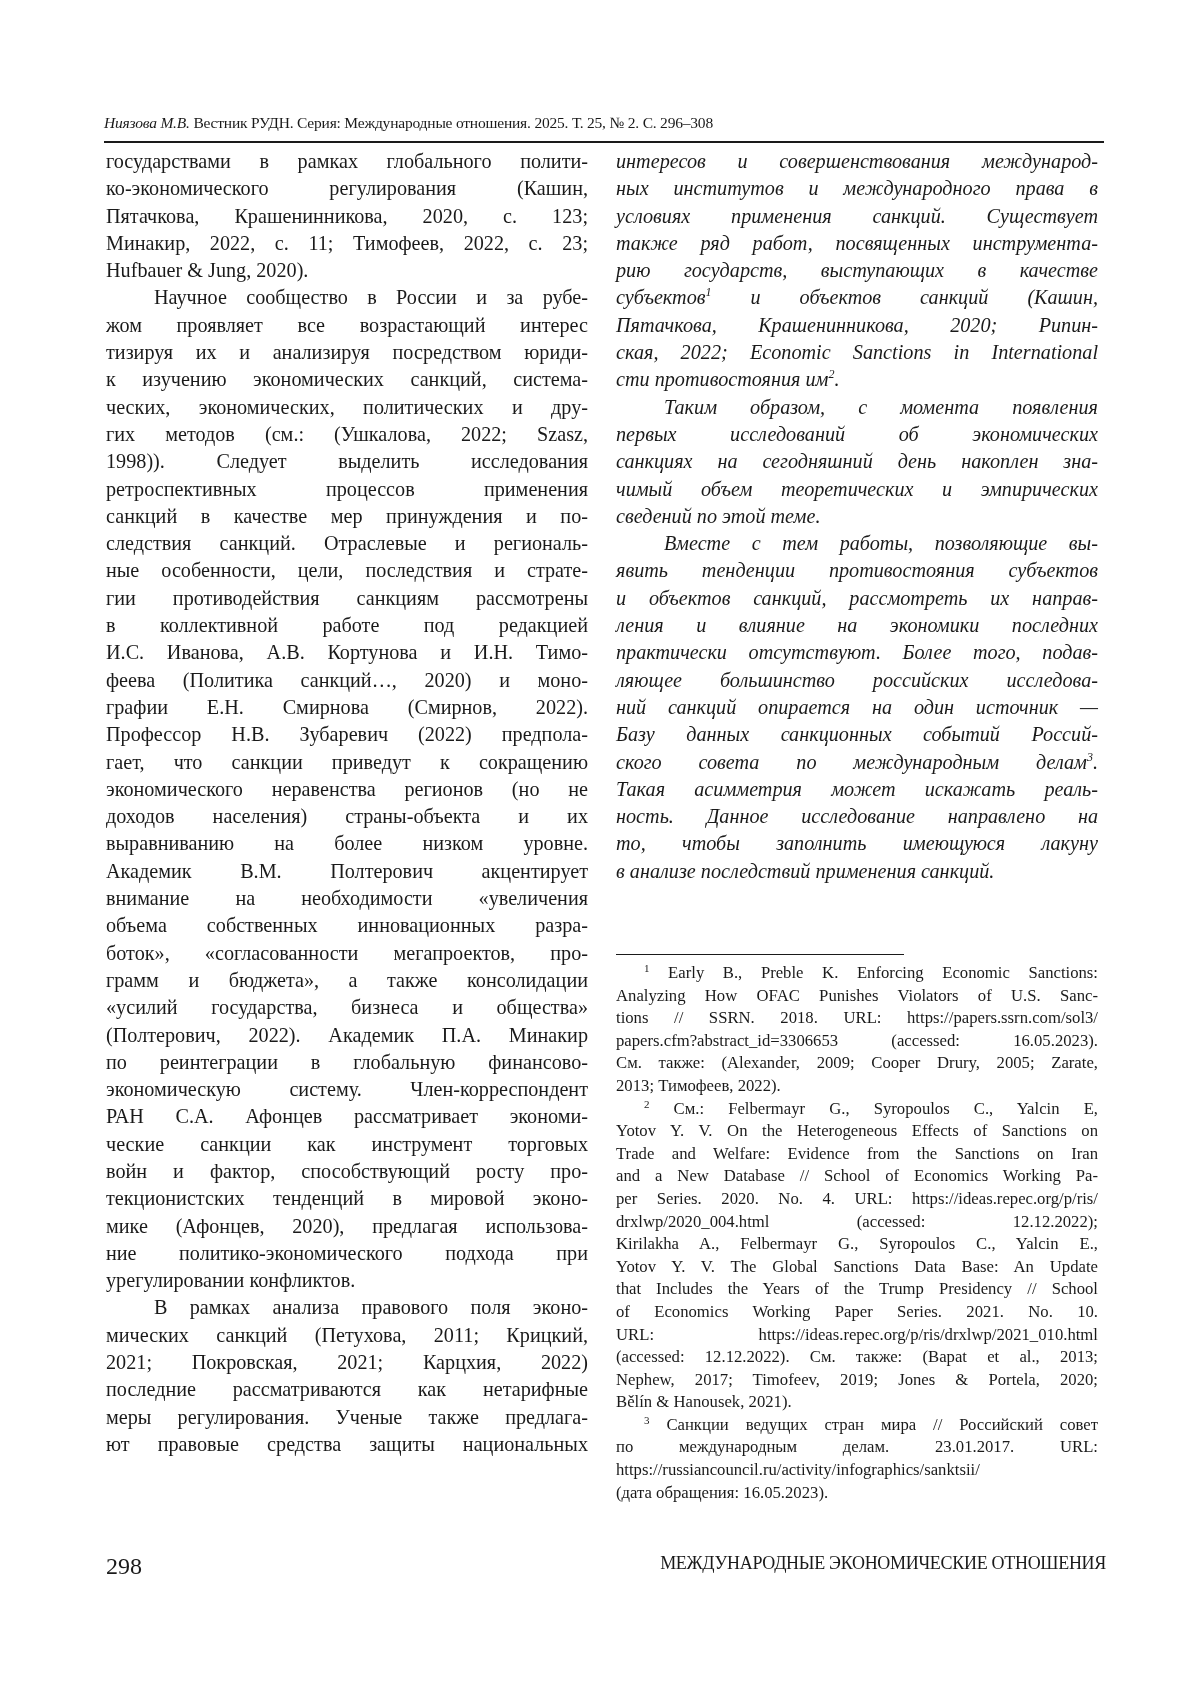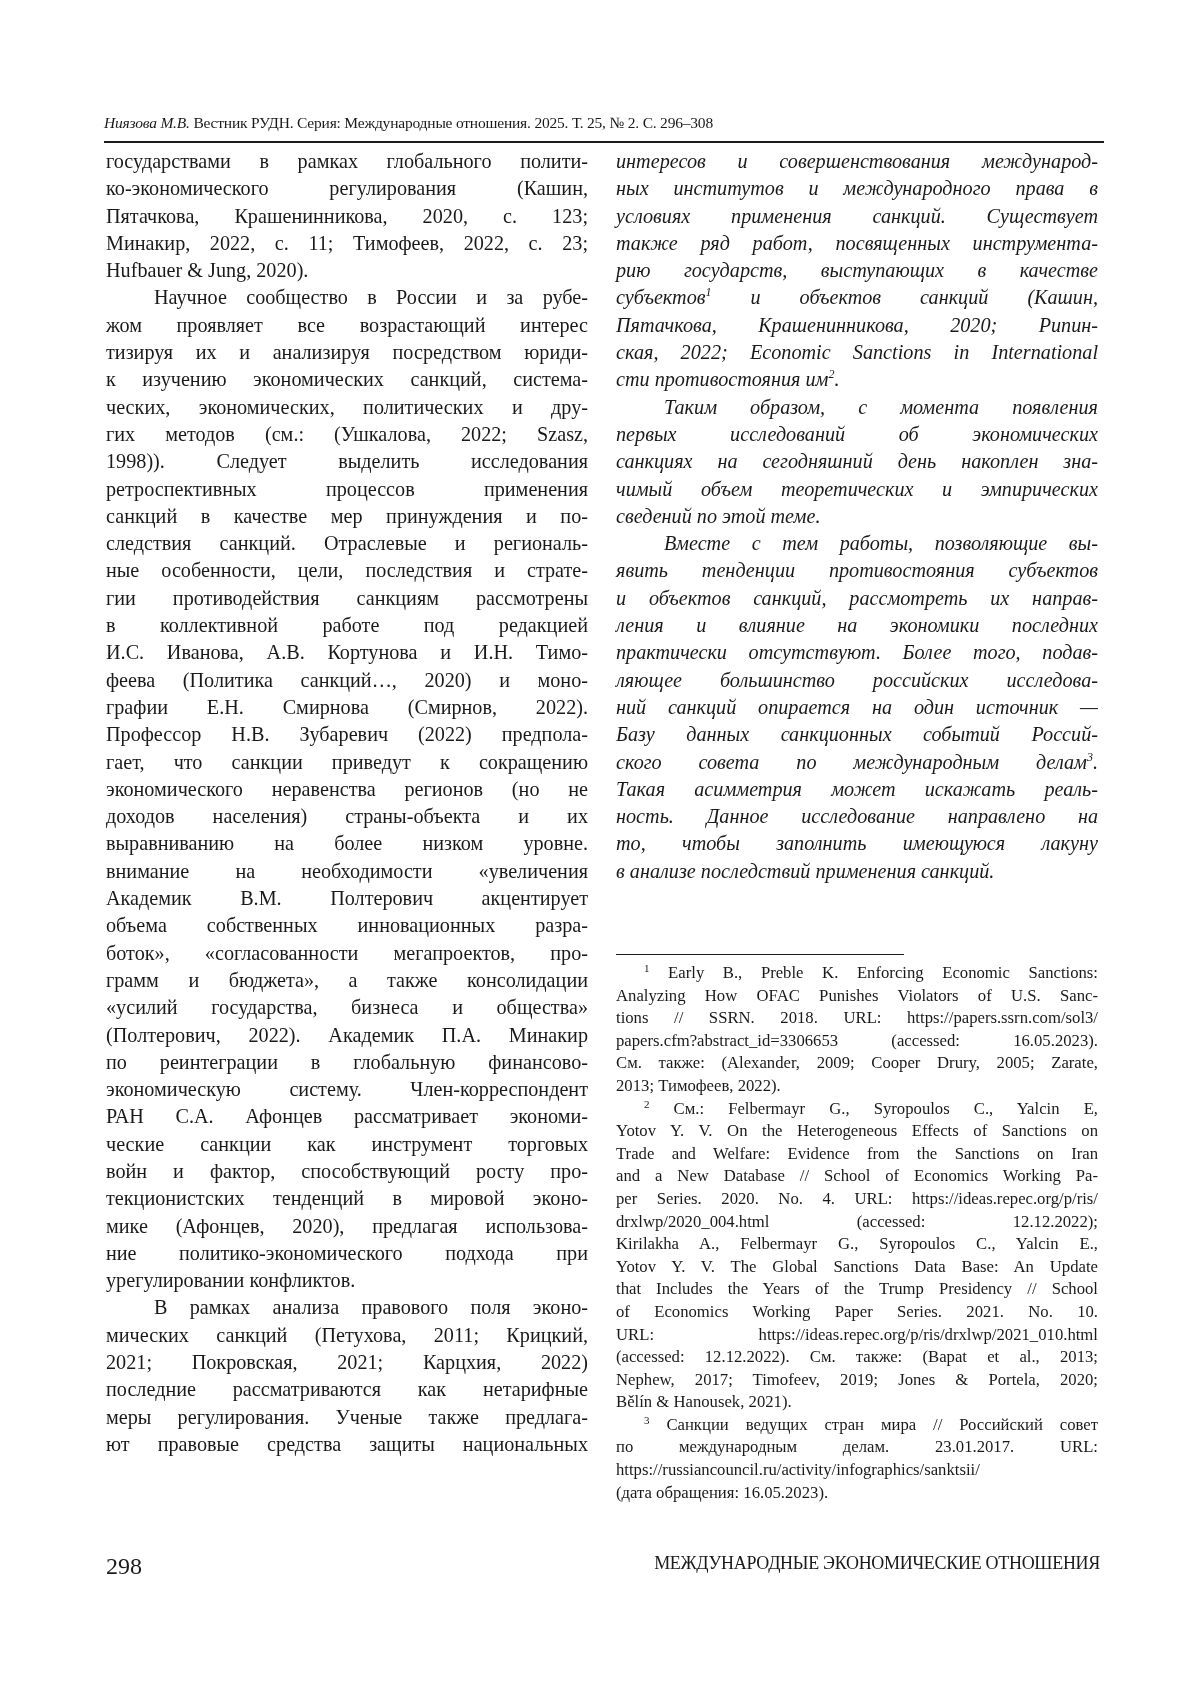--- a/index.html
+++ b/index.html
@@ -20,21 +20,21 @@
   sup { font-size: 12px; line-height: 0; vertical-align: 8px; }
   .fn-rule { position: absolute; left: 616px; width: 288px; top: 954px;
              border-top: 1.5px solid #1a1a1a; }
   .footnotes { position: absolute; left: 616px; width: 482px; top: 962px; }
   .fn-line { display: block; font-size: 16.7px; line-height: 22.6px; height: 22.6px;
              text-align: justify; text-align-last: justify; white-space: nowrap; }
   .fn-line.last { text-align-last: left; }
   .fn-line.indent { padding-left: 28px; }
   .fn-line sup { font-size: 11px; vertical-align: 6px; }
   .page-number { position: absolute; left: 106px; top: 1553px; font-size: 24px; }
-  .section-title { position: absolute; right: 100px; top: 1553px; font-size: 18px;
+  .section-title { position: absolute; right: 94px; top: 1553px; font-size: 18px;
                    letter-spacing: -0.3px; }
 </style>
 </head>
 <body>
 
 <div class="running-head"><span class="author">Ниязова М.В.</span><span> Вестник РУДН. Серия: Международные отношения. 2025. Т. 25, № 2. С. 296–308</span></div>
 <div class="head-rule"></div>
 
 <div class="col col-left" id="left-col">
     <span class="body-line"><span>государствами в рамках глобального полити-</span></span>
@@ -56,22 +56,22 @@
     <span class="body-line"><span>гии противодействия санкциям рассмотрены</span></span>
     <span class="body-line"><span>в коллективной работе под редакцией</span></span>
     <span class="body-line"><span>И.С. Иванова, А.В. Кортунова и И.Н. Тимо-</span></span>
     <span class="body-line"><span>феева (Политика санкций…, 2020) и моно-</span></span>
     <span class="body-line"><span>графии Е.Н. Смирнова (Смирнов, 2022).</span></span>
     <span class="body-line"><span>Профессор Н.В. Зубаревич (2022) предпола-</span></span>
     <span class="body-line"><span>гает, что санкции приведут к сокращению</span></span>
     <span class="body-line"><span>экономического неравенства регионов (но не</span></span>
     <span class="body-line"><span>доходов населения) страны-объекта и их</span></span>
     <span class="body-line"><span>выравниванию на более низком уровне.</span></span>
+    <span class="body-line"><span>Академик В.М. Полтерович акцентирует</span></span>
     <span class="body-line"><span>внимание на необходимости «увеличения</span></span>
-    <span class="body-line"><span>Академик В.М. Полтерович акцентирует</span></span>
     <span class="body-line"><span>объема собственных инновационных разра-</span></span>
     <span class="body-line"><span>боток», «согласованности мегапроектов, про-</span></span>
     <span class="body-line"><span>грамм и бюджета», а также консолидации</span></span>
     <span class="body-line"><span>«усилий государства, бизнеса и общества»</span></span>
     <span class="body-line"><span>(Полтерович, 2022). Академик П.А. Минакир</span></span>
     <span class="body-line"><span>по реинтеграции в глобальную финансово-</span></span>
     <span class="body-line"><span>экономическую систему. Член-корреспондент</span></span>
     <span class="body-line"><span>РАН С.А. Афонцев рассматривает экономи-</span></span>
     <span class="body-line"><span>ческие санкции как инструмент торговых</span></span>
     <span class="body-line"><span>войн и фактор, способствующий росту про-</span></span>

